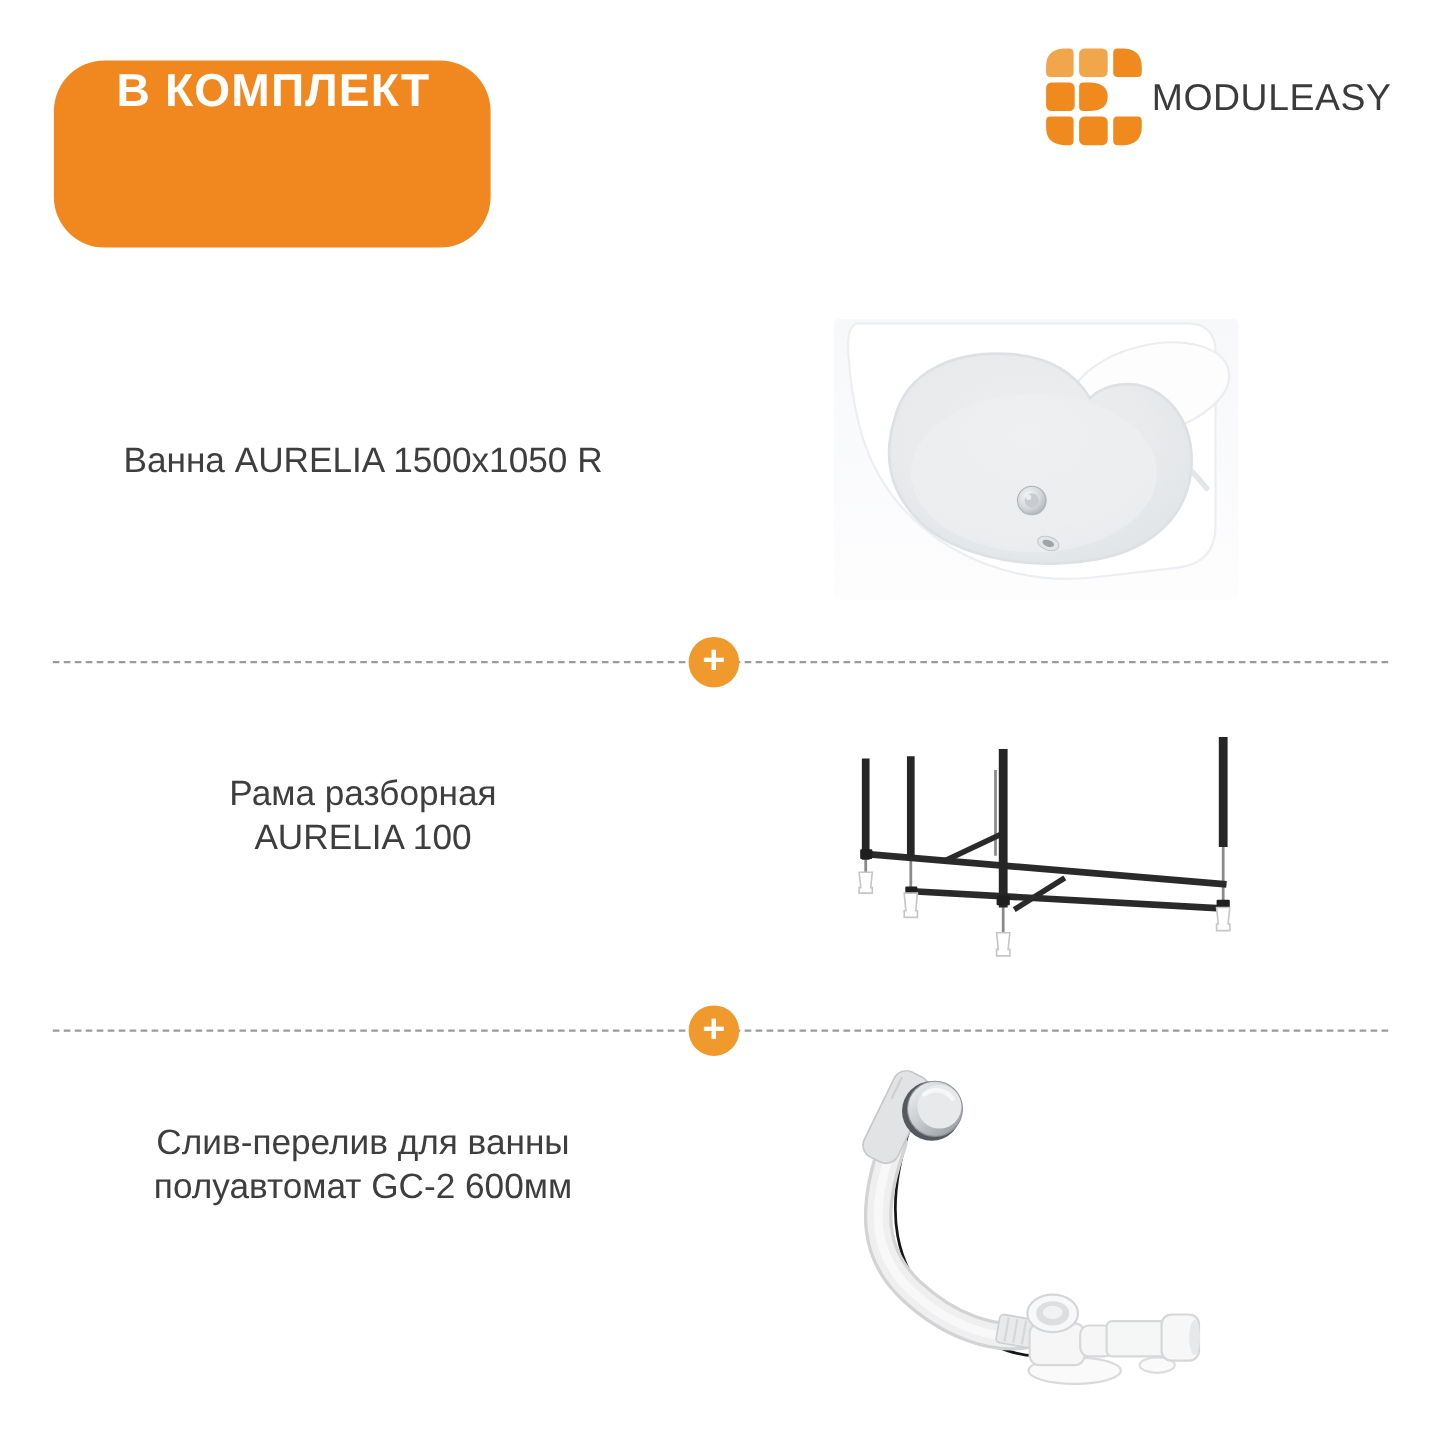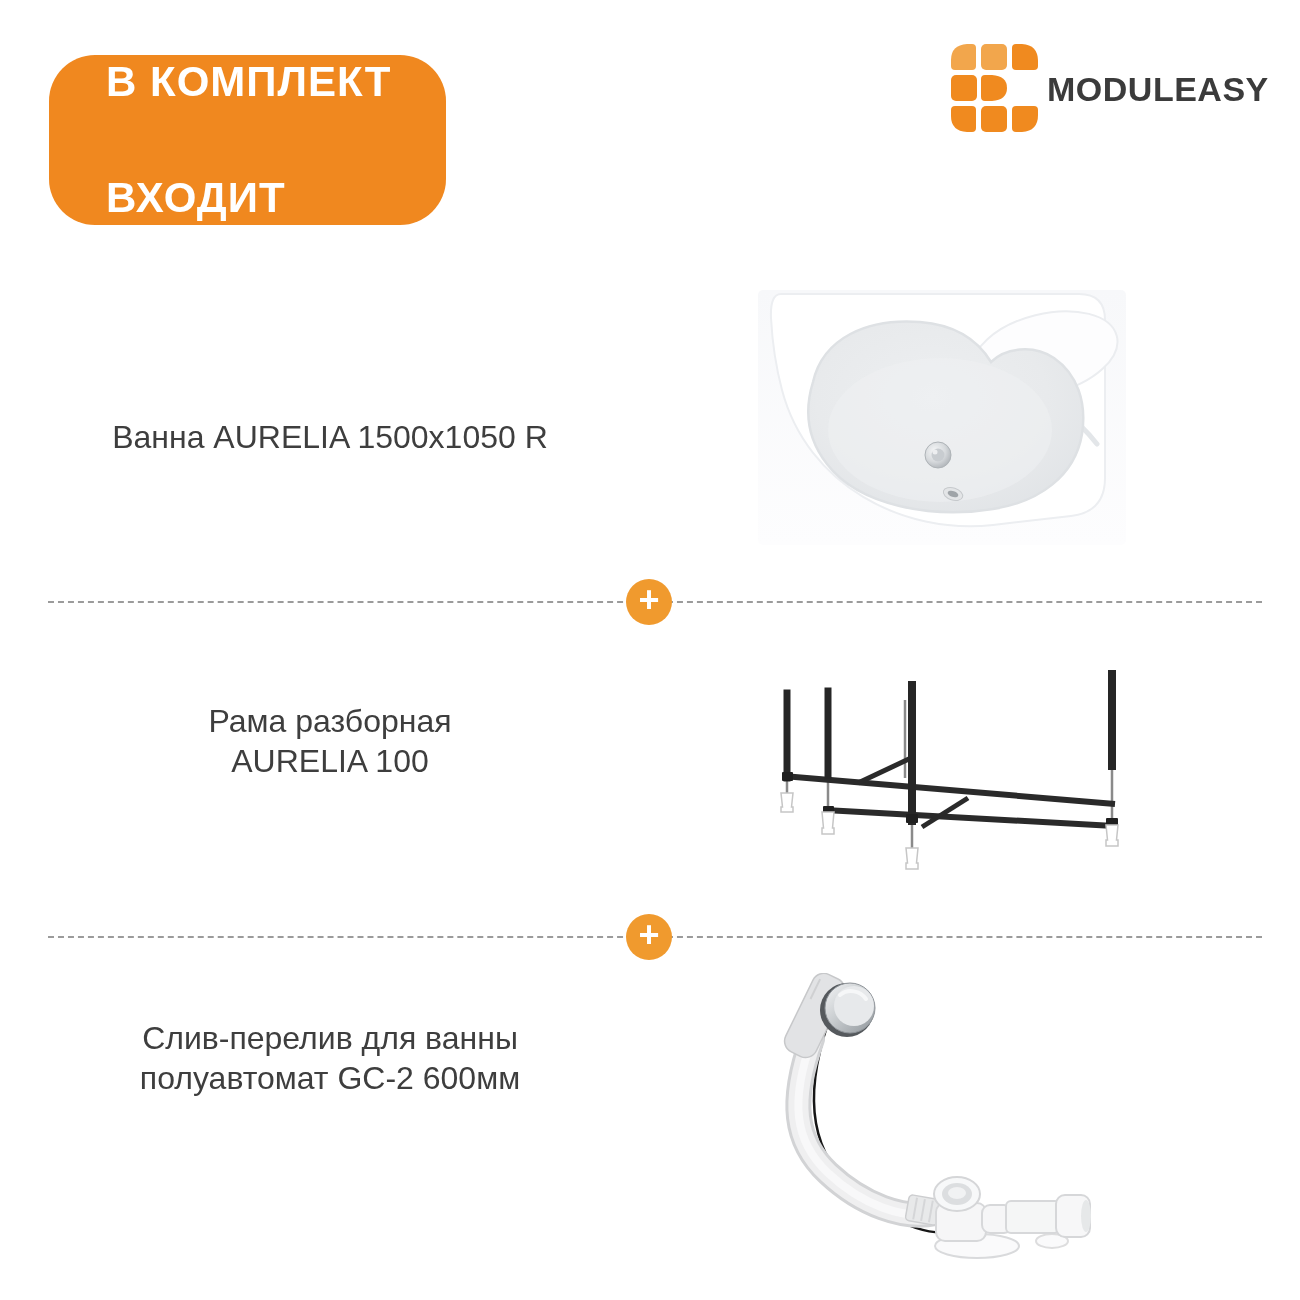--- a/index.html
+++ b/index.html
@@ -23,29 +23,29 @@
     display:flex;flex-direction:column;justify-content:space-between;
     padding-left:57px;box-sizing:border-box;
   }
   .badge-line{
     color:#ffffff;font-size:42px;font-weight:bold;line-height:54px;letter-spacing:1px;
   }
   
   .logo{position:absolute;left:950px;top:42px;width:312px;height:95px;display:flex;align-items:center;}
   .logo-grid{width:89px;height:93px;flex:0 0 auto;}
   .logo-word{
-    margin-left:8px;color:var(--logo-text);font-size:34px;font-weight:bold;letter-spacing:0.5px;
+    margin-left:8px;color:var(--logo-text);font-size:34px;font-weight:normal;letter-spacing:0.5px;
     white-space:nowrap;
   }
   
   .item-label{
     position:absolute;left:40px;width:580px;text-align:center;
     color:var(--text-dark);font-size:32px;line-height:40px;font-weight:normal;
   }
-  .label-1{top:417px;}
+  .label-1{top:398px;}
   .label-2{top:701px;}
   .label-3{top:1018px;}
   
   .separator{
     position:absolute;left:48px;width:1214px;height:0;
     border-top:2px dashed var(--separator-gray);
   }
   .sep-1{top:601px;}
   .sep-2{top:936px;}
   .plus-circle{
@@ -61,21 +61,20 @@
   .img-frame{position:absolute;left:775px;top:658px;width:360px;height:215px;}
   .img-drain{position:absolute;left:768px;top:973px;width:450px;height:315px;}
 </style>
 </head>
 <body>
 
 <div class="canvas">
 
   <div class="badge">
     <div class="badge-line">В КОМПЛЕКТ</div>
-    <div class="badge-line">ВХОДИТ</div>
   </div>
 
   <div class="logo">
     <svg class="logo-grid" viewBox="0 0 89 93" xmlns="http://www.w3.org/2000/svg">
 
       <path d="M 17 1 H 22 Q 26 1 26 5 V 23 Q 26 27 22 27 H 5 Q 1 27 1 23 V 17 Q 1 2 17 1 Z" style="fill:var(--logo-tile-light,#F2A64C)"></path>
       <rect x="31" y="1" width="26" height="26" rx="5" style="fill:var(--logo-tile-light,#F2A64C)"></rect>
       <path d="M 62 5 Q 62 1 66 1 H 72 Q 88 2 88 18 V 23 Q 88 27 84 27 H 66 Q 62 27 62 23 Z" style="fill:var(--logo-tile-dark,#F08A1F)"></path>
 
       <rect x="1" y="32" width="26" height="26" rx="5" style="fill:var(--logo-tile-dark,#F08A1F)"></rect>

